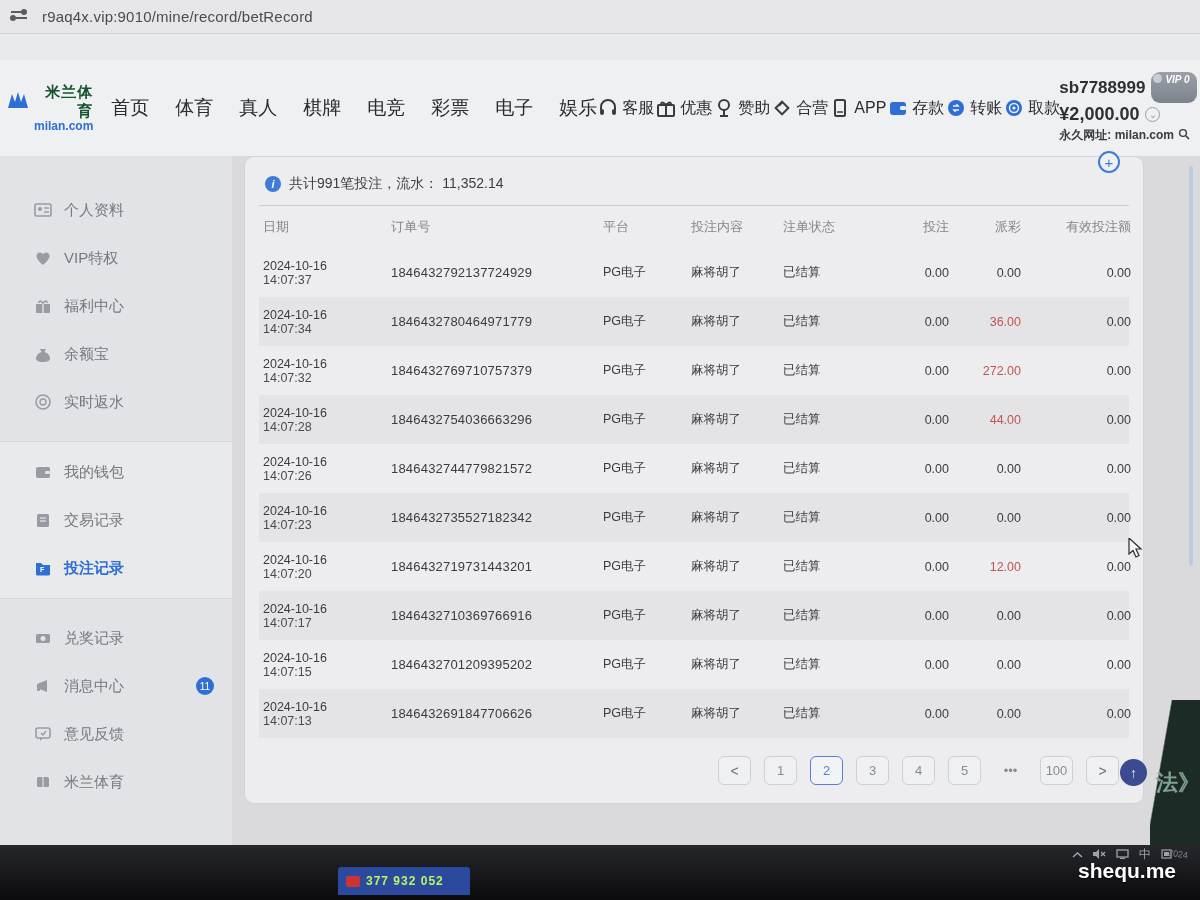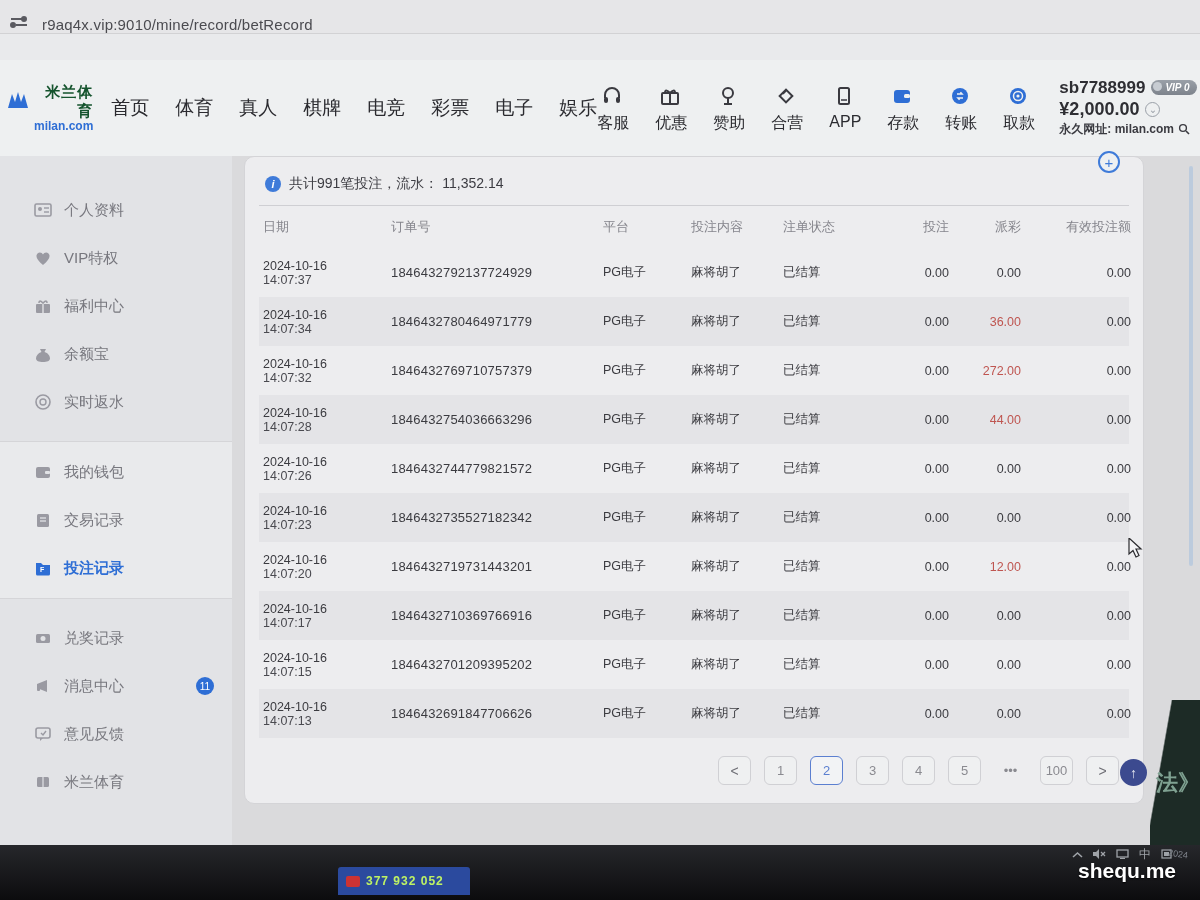--- a/index.html
+++ b/index.html
@@ -2,43 +2,43 @@
 <html><head>
 <meta charset="utf-8">
 <style>
   * { margin:0; padding:0; box-sizing:border-box; }
   html,body { width:1200px; height:900px; overflow:hidden; }
   body { font-family:"Liberation Sans","DejaVu Sans",sans-serif; background:#d6d6d8; color:#3b3b40; }
   .screen { position:relative; width:1200px; height:900px; background:#dadadc; }
 
   
   .urlbar { position:absolute; left:0; top:0; width:1200px; height:34px; background:#e6e6e8;
-            display:flex; align-items:flex-end; gap:14px; padding-left:10px;
+            display:flex; align-items:center; gap:14px; padding-left:10px;
             border-bottom:1px solid #d2d2d4; }
   .urlbar .url { font-size:15px; color:#4b4b50; letter-spacing:.2px; }
   .chrome-strip { position:absolute; left:0; top:34px; width:1200px; height:26px; background:#e9eaec; }
 
   
   .site-header { position:absolute; left:0; top:60px; width:1200px; height:96px; background:#eef0f1;
                  display:flex; align-items:center; }
   .logo { display:flex; flex-direction:column; margin-left:8px; width:100px; cursor:pointer; }
   .logo .logo-row { display:flex; align-items:center; gap:4px; }
   .logo .logo-cn { font-size:15px; font-weight:bold; color:#14532d; letter-spacing:1px;text-align:right; }
   .logo .logo-en { font-size:12px; font-weight:bold; color:#2e6ed5; margin-left:26px; margin-top:-2px; }
   .main-nav { display:flex; gap:26px; margin-left:18px; }
   .nav-item { font-size:19px; color:#2b2b30; cursor:pointer; white-space:nowrap; }
   .qa-group { display:flex; gap:16px; margin-left:auto; margin-right:14px; }
-  .qa { display:flex; flex-direction:column; align-items:flex-start; gap:3px; cursor:pointer; width:42px; }
+  .qa { display:flex; flex-direction:row; align-items:center; gap:3px; cursor:pointer; width:42px; }
   .qa .qa-label { font-size:16px; color:#2b2b30; white-space:nowrap; }
   .qa .qa-ico { width:30px; height:28px; display:flex; align-items:center; justify-content:center; }
   .account { display:flex; flex-direction:column; gap:1px; margin-right:10px; min-width:150px; }
   .acct-row1 { display:flex; align-items:center; gap:6px; }
   .acct-user { font-size:17px; font-weight:bold; color:#2e2e33; }
   .vip-badge { background:linear-gradient(#9aa0a8,#7d838c); color:#fff; font-size:10px; font-style:italic;
-               font-weight:bold; padding:2px 8px 2px 14px; border-radius:9px; position:relative; }
+               font-weight:bold; padding:2px 8px 18px 14px; border-radius:9px; position:relative; }
   .vip-badge:before { content:""; position:absolute; left:2px; top:2px; width:9px; height:9px;
                       background:#c7ccd2; border-radius:50%; }
   .acct-row2 { display:flex; align-items:center; gap:6px; }
   .acct-balance { font-size:18px; font-weight:bold; color:#2e2e33;text-align:right; }
   .refresh-circ { width:15px; height:15px; border:1.5px solid #9aa0a8; border-radius:50%; color:#9aa0a8;
                   font-size:10px; display:flex; align-items:center; justify-content:center; cursor:pointer; }
   .acct-row3 { display:flex; align-items:center; gap:4px; }
   .acct-url { font-size:12px; font-weight:bold; color:#3a3a40; }
 
   

